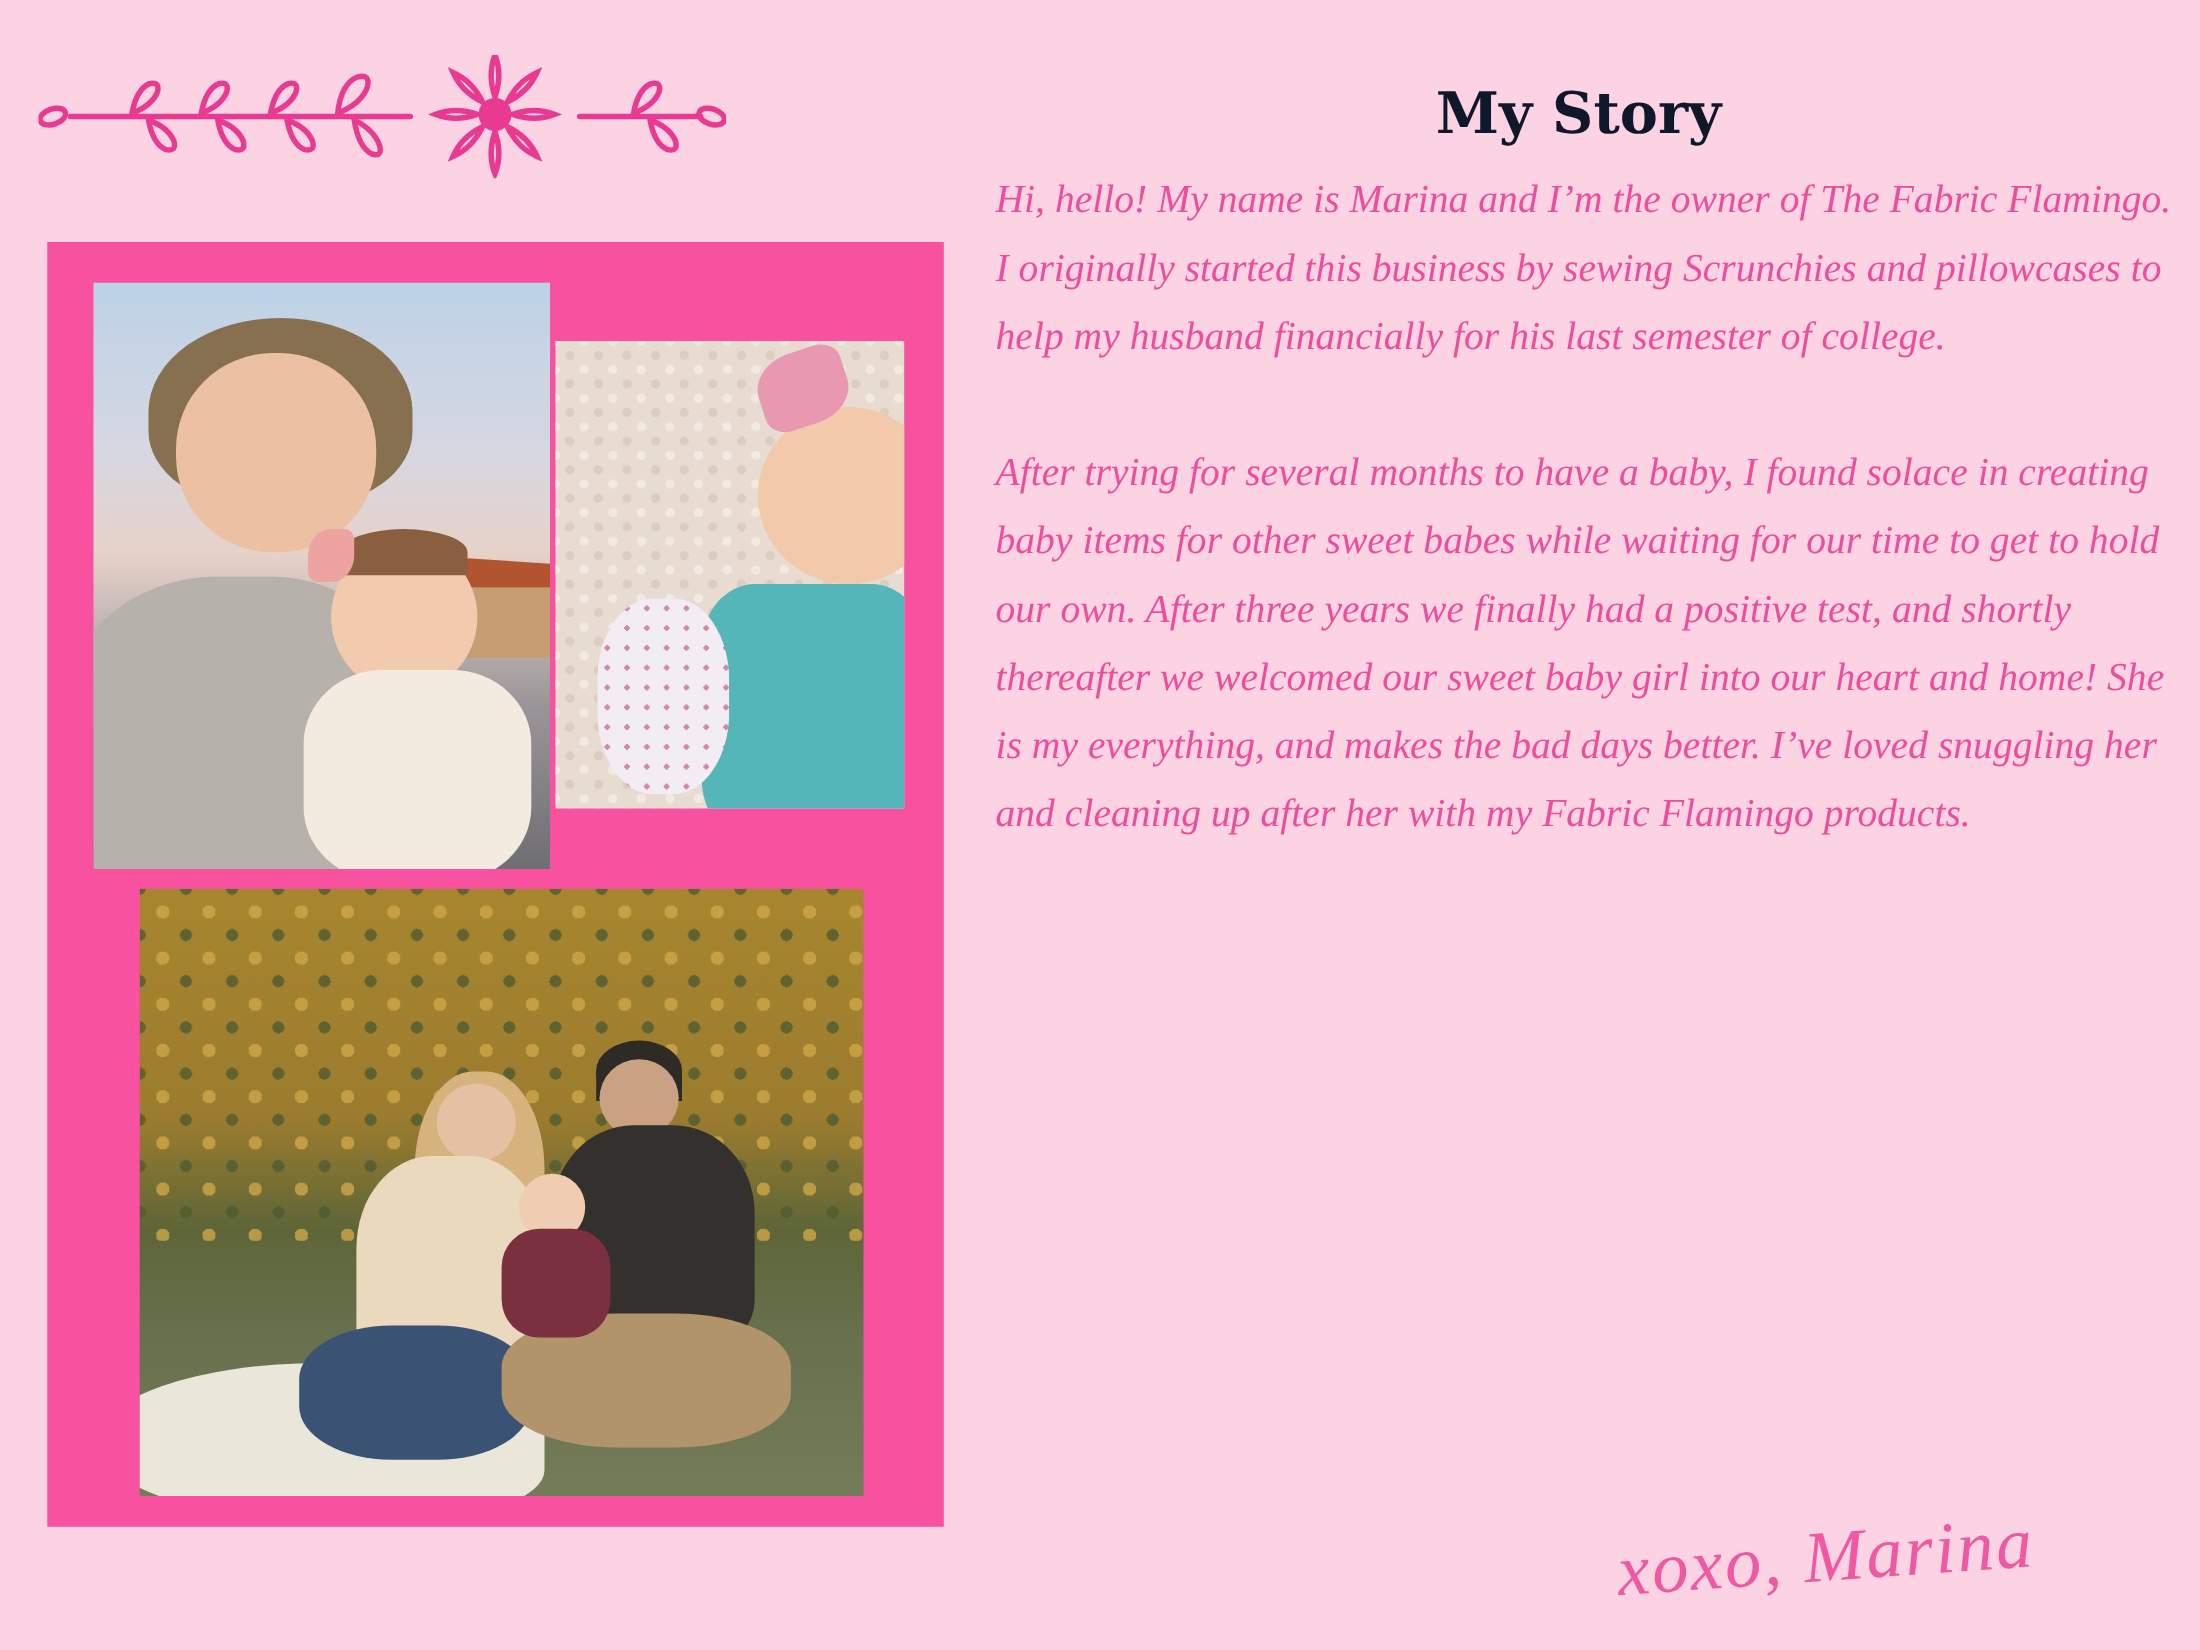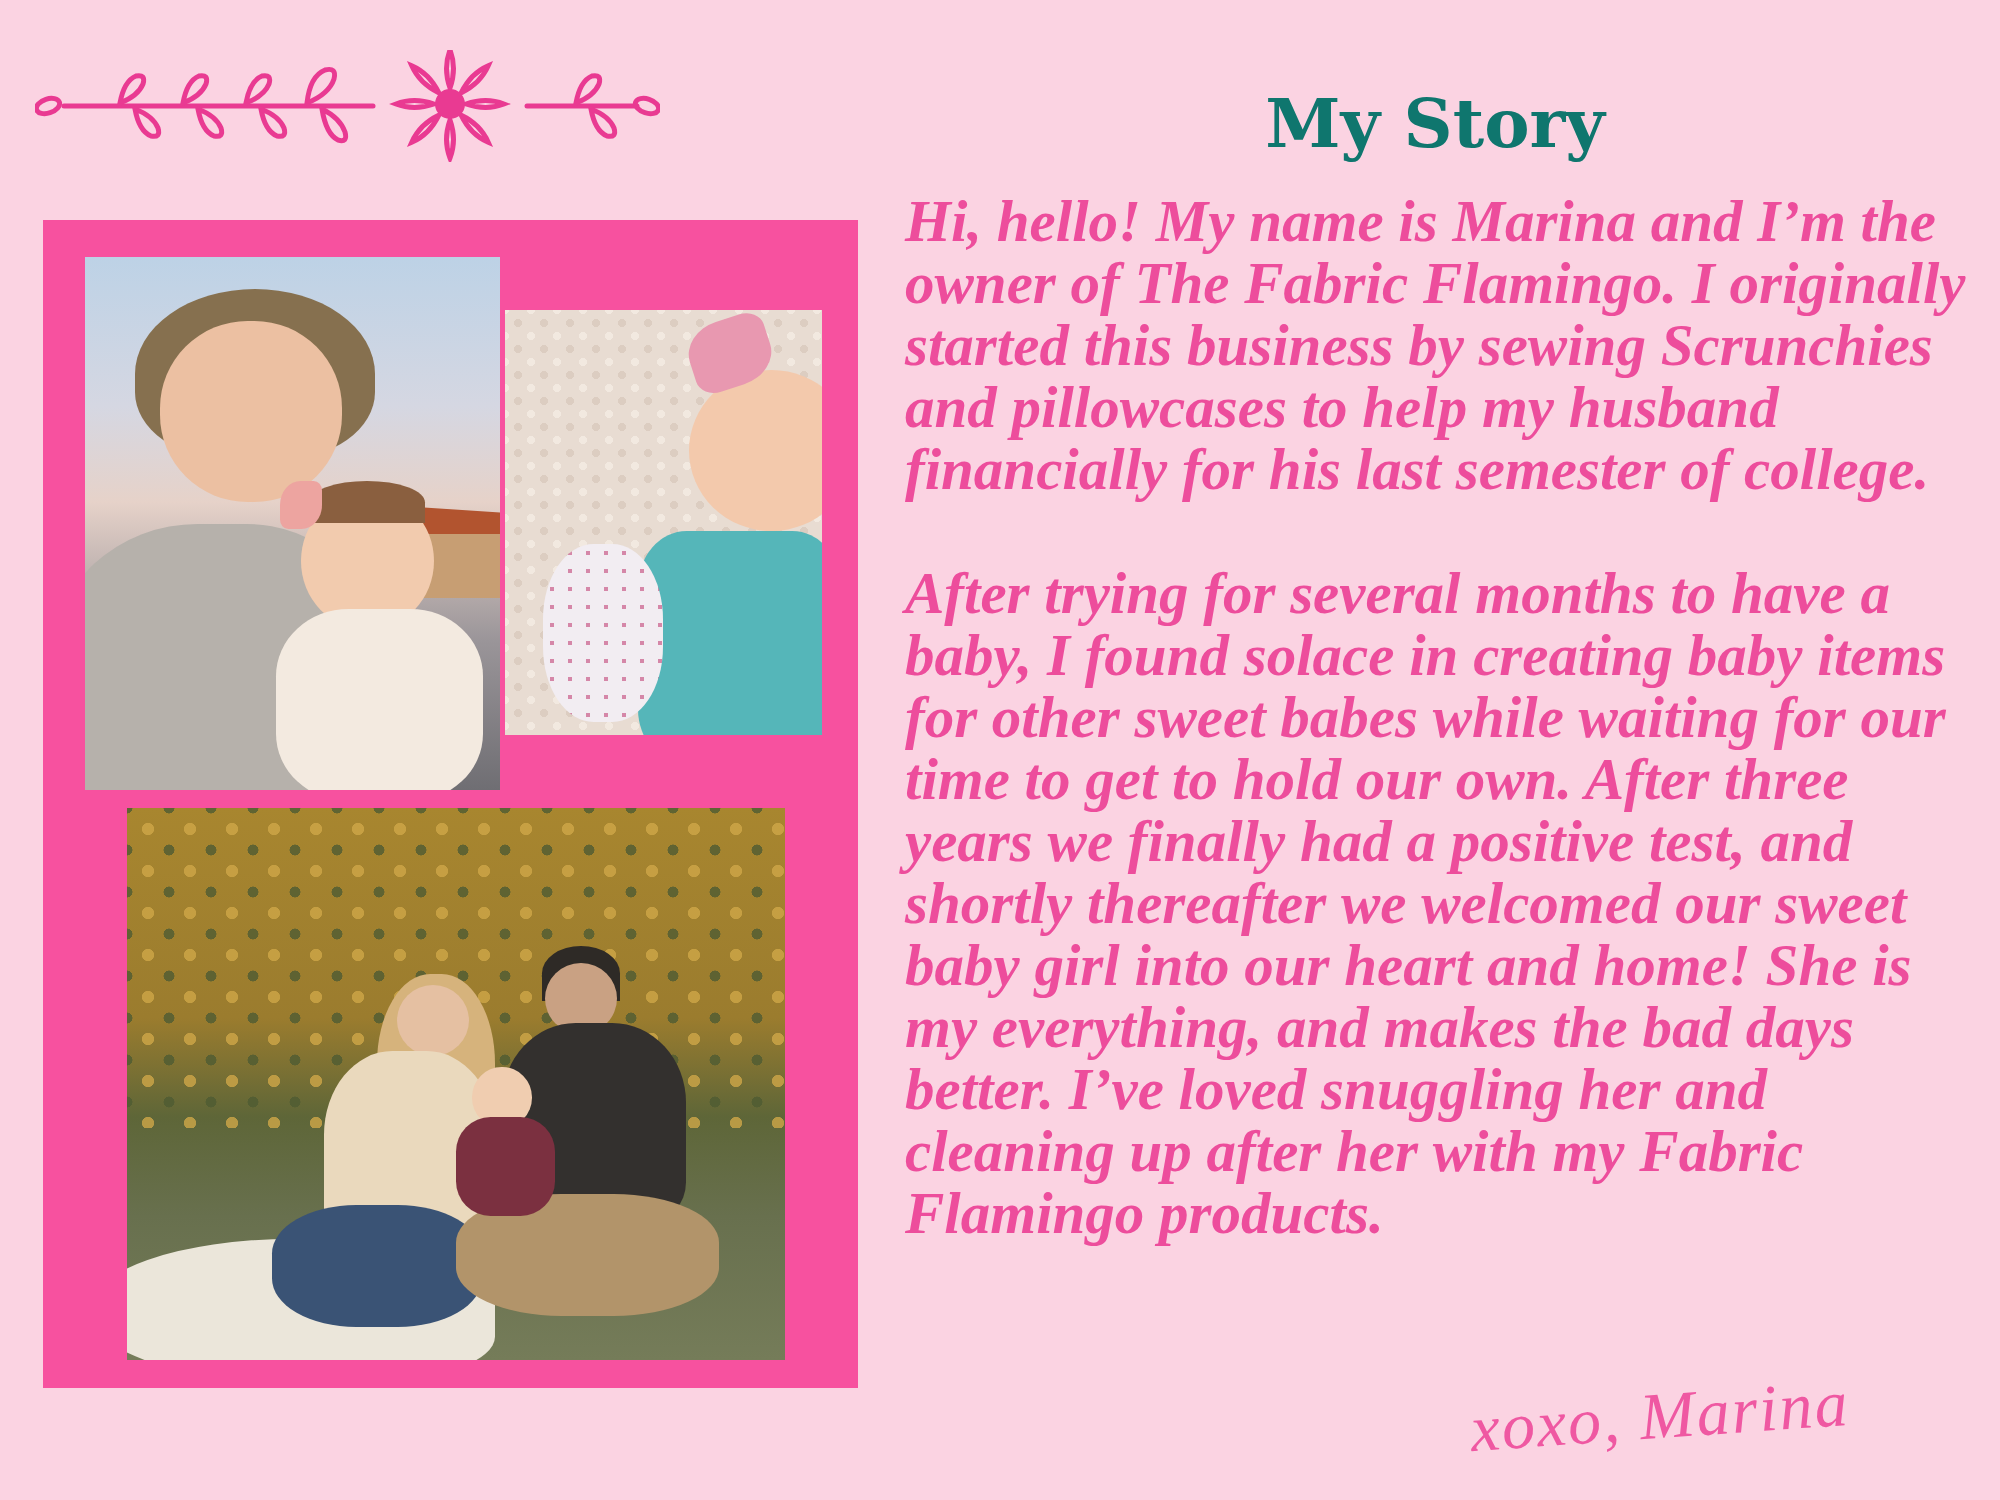--- a/index.html
+++ b/index.html
@@ -19,25 +19,25 @@
     background-image:radial-gradient(#dccdc1 22%,rgba(0,0,0,0) 23%),radial-gradient(#f2e9e0 22%,rgba(0,0,0,0) 23%);
     background-size:26px 26px;background-position:0 0,13px 13px;}
   .photo3{left:84px;top:588px;width:658px;height:552px;
     background:linear-gradient(180deg,#a8862f 0%,#9b7c2e 38%,#5e6638 56%,#68704e 74%,#757c59 100%);}
   .foliage{left:0;top:0;width:100%;height:58%;
     background-image:radial-gradient(#cfa748 20%,rgba(0,0,0,0) 21%),radial-gradient(#4f5c33 18%,rgba(0,0,0,0) 19%);
     background-size:42px 42px;background-position:0 0,21px 21px;opacity:.8;}
   
   .title{
     position:absolute;left:905px;top:40px;width:1060px;text-align:center;
-    font-family:"DejaVu Serif",serif;font-weight:bold;font-size:68px;line-height:1.1;color:#0f766e;
+    font-family:"DejaVu Serif",serif;font-weight:bold;font-size:52px;line-height:1.1;color:#0f172a;
   }
   .story{
     position:absolute;left:905px;top:150px;width:1075px;
-    font-weight:bold;font-style:italic;font-size:59px;line-height:62px;color:#ed4d9c;margin-top:40px;
+    font-weight:normal;font-style:italic;font-size:36px;line-height:62px;color:#ed4d9c;
   }
   .story p{margin:0 0 62px 0;}
   .signature{
     position:absolute;left:1470px;top:1378px;
     font-style:italic;font-size:66px;letter-spacing:2px;color:#ef58a2;
     transform:rotate(-4deg);white-space:nowrap;
   }
 </style>
 </head>
 <body>

